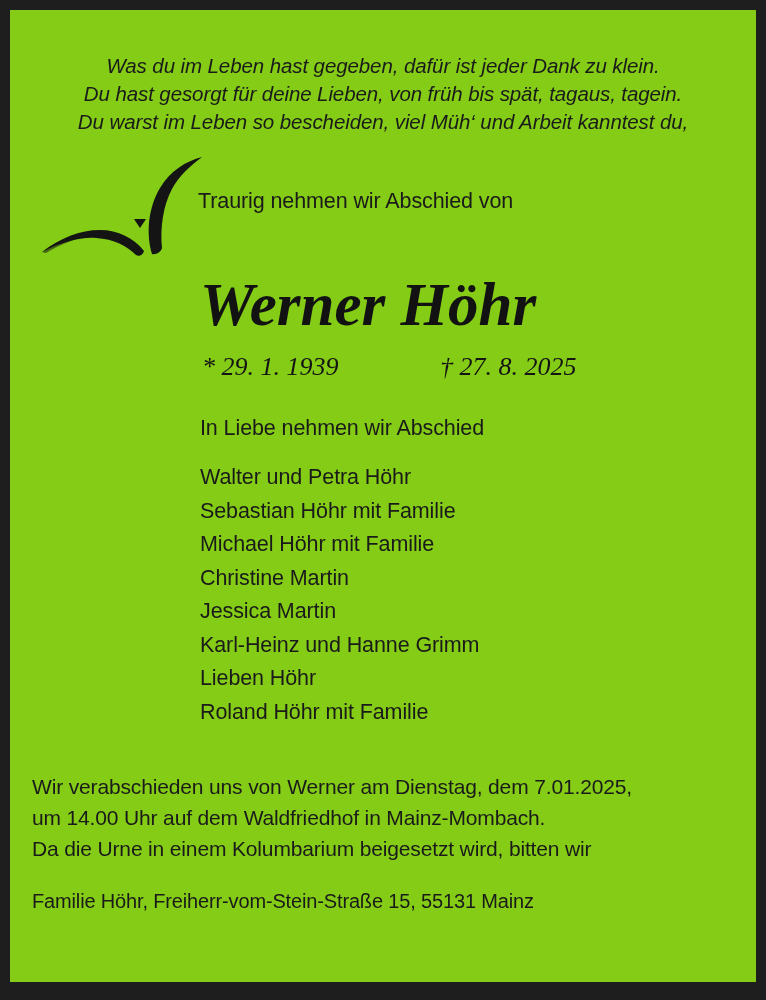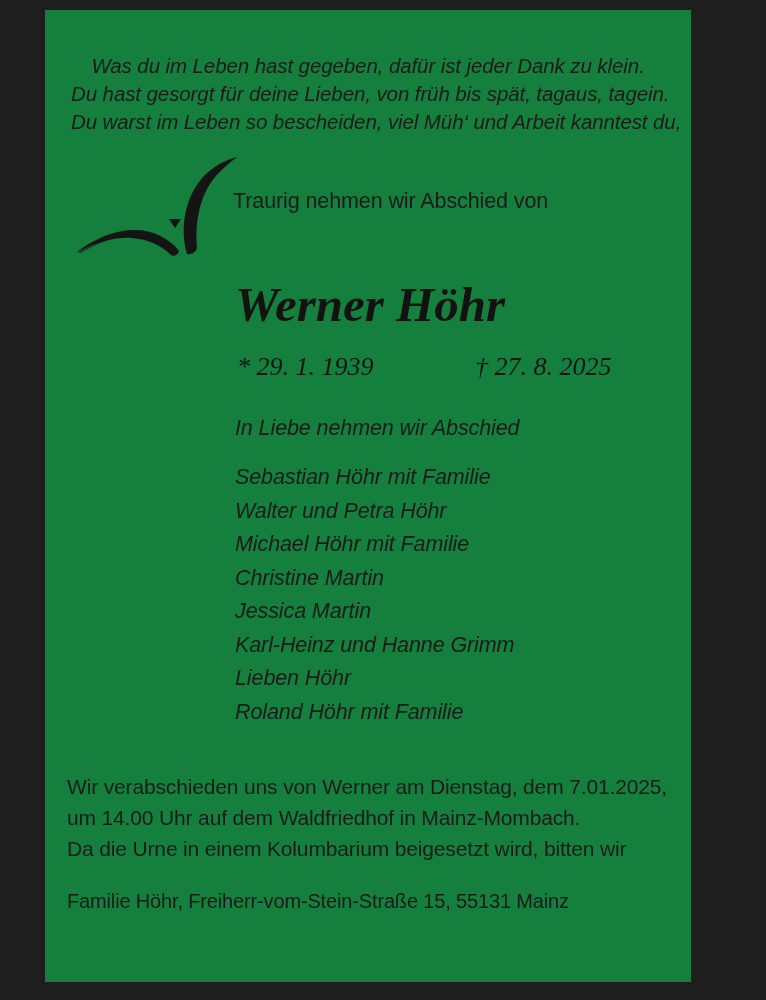--- a/index.html
+++ b/index.html
@@ -12,26 +12,25 @@
     height: 1000px;
     background: #1e1e1e;
     font-family: "Liberation Sans", sans-serif;
     overflow: hidden;
   }
 
   .notice {
     position: absolute;
     left: 10px;
     top: 10px;
-    width: 646px;
+    width: 746px;
     height: 972px;
-    background: #15803d;
+    background: #84cc16;
     box-sizing: border-box;
     overflow: hidden;
-    margin-left: 35px;
   }
 
   
   .poem {
     margin: 0;
     padding: 42px 26px 0 26px;
     text-align: center;
     font-style: italic;
     font-size: 20.5px;
     line-height: 28px;
@@ -66,21 +65,21 @@
     white-space: nowrap;
   }
 
   
   .deceased-name {
     margin: 0;
     padding: 0 0 0 190px;
     font-family: "Liberation Serif", serif;
     font-style: italic;
     font-weight: bold;
-    font-size: 49px;
+    font-size: 61px;
     line-height: 62px;
     color: #121212;
     letter-spacing: 0px;
     white-space: nowrap;
   }
 
   
   .dates {
     padding: 16px 0 0 192px;
     font-family: "Liberation Serif", serif;
@@ -89,21 +88,20 @@
     font-size: 26px;
     color: #141414;
     white-space: nowrap;
   }
   .dates .birth { display: inline-block; width: 238px; }
   .dates .death { display: inline-block; }
 
   
   .mourners {
     padding: 34px 12px 0 190px;
-    font-style: italic;
   }
   .mourners .lead {
     font-size: 21.5px;
     color: #1a1a1a;
     letter-spacing: -0.1px;
     margin-bottom: 20px;
     white-space: nowrap;
   }
   .mourners ul {
     list-style: none;
@@ -172,22 +170,22 @@
 
   <h1 class="deceased-name">Werner Höhr</h1>
 
   <div class="dates">
     <span class="birth">* 29. 1. 1939</span><span class="death">† 27. 8. 2025</span>
   </div>
 
   <div class="mourners">
     <div class="lead">In Liebe nehmen wir Abschied</div>
     <ul>
+      <li>Walter und Petra Höhr</li>
       <li>Sebastian Höhr mit Familie</li>
-      <li>Walter und Petra Höhr</li>
       <li>Michael Höhr mit Familie</li>
       <li>Christine Martin</li>
       <li>Jessica Martin</li>
       <li>Karl-Heinz und Hanne Grimm</li>
       <li>Lieben Höhr</li>
       <li>Roland Höhr mit Familie</li>
     </ul>
   </div>
 
   <div class="funeral">

